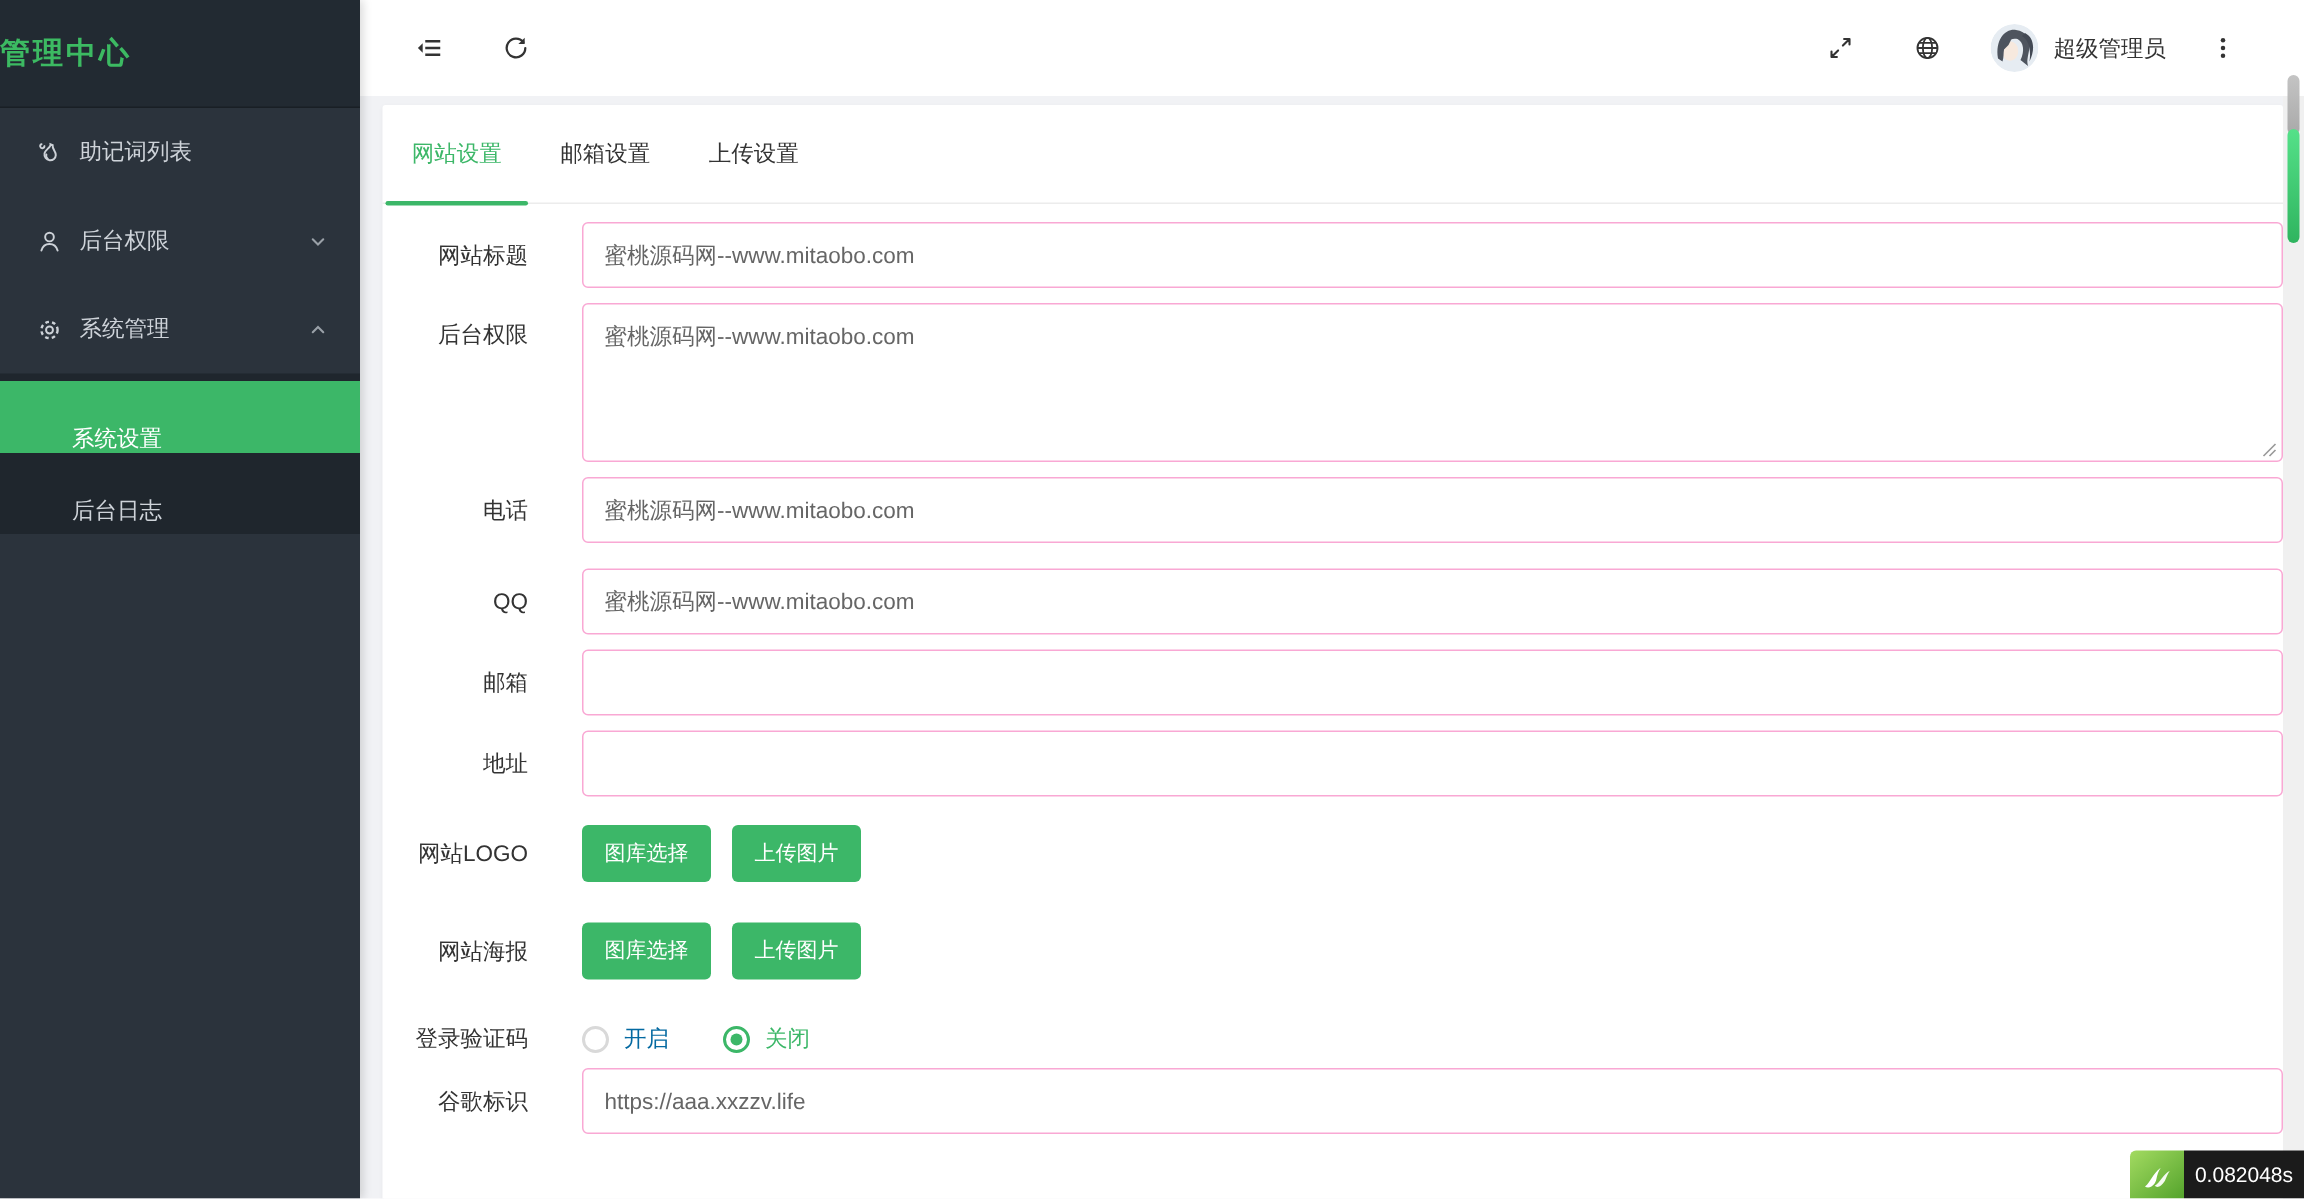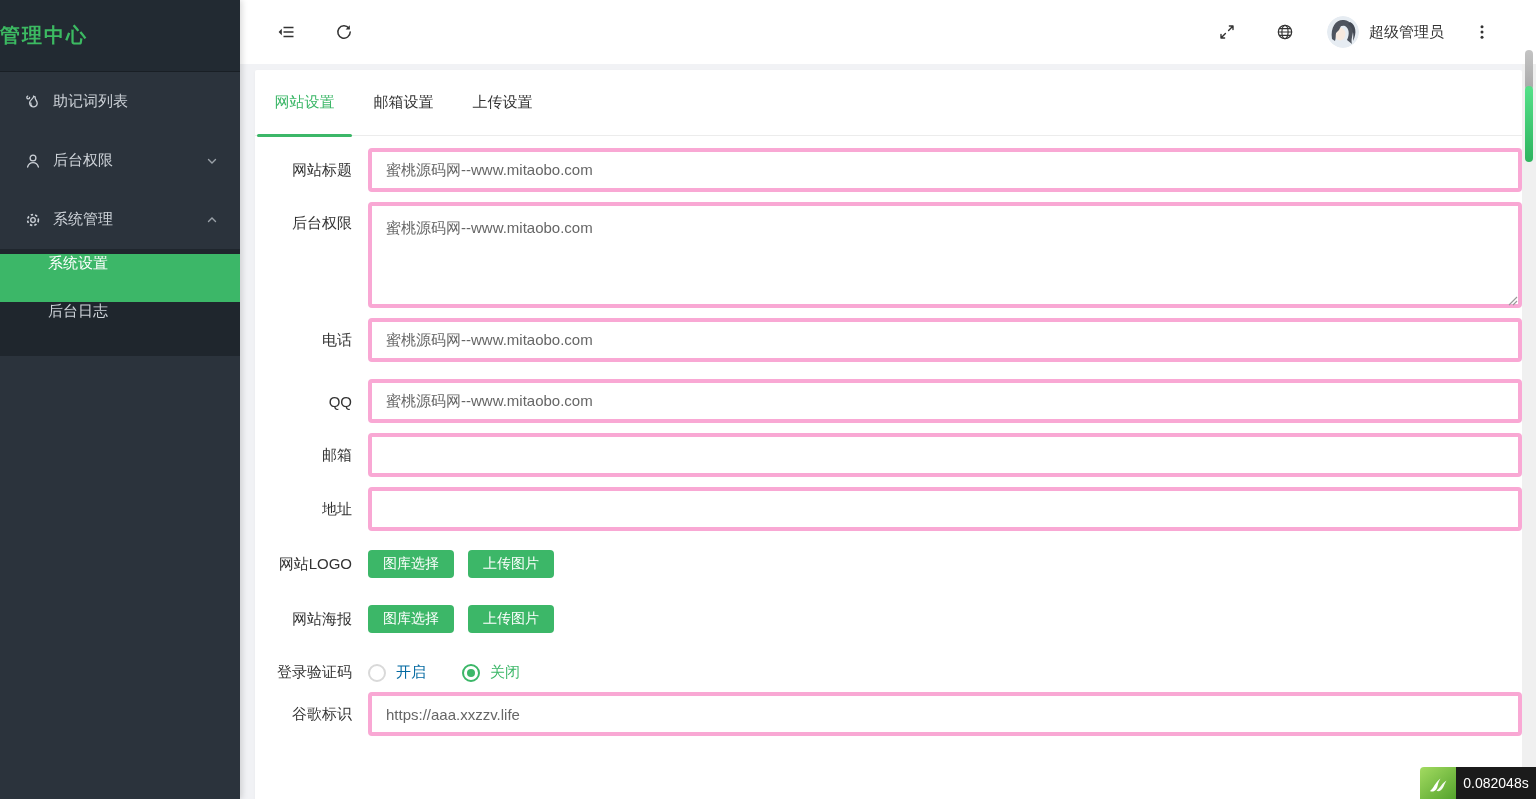--- a/index.html
+++ b/index.html
@@ -10,59 +10,59 @@
   }
   
   .sidebar { position:absolute; left:0; top:0; width:240px; height:799px; background:#2b333c; z-index:10; box-shadow:2px 0 6px rgba(0,0,0,.15); }
   .sidebar-header { height:72px; background:#222a32; display:flex; align-items:center; justify-content:flex-start; border-bottom:1px solid rgba(0,0,0,.25); }
   .sidebar-title { color:#3cba62; font-size:20px; font-weight:bold; letter-spacing:2px; }
   .menu-item { height:59px; display:flex; align-items:center; padding:0 22px 0 24px; color:#ced3d9; font-size:15px; cursor:pointer; }
   .menu-item .mi-icon { width:18px; height:18px; margin-right:11px; display:flex; align-items:center; }
   .menu-item .mi-label { flex:1; }
   .menu-item .mi-chev { display:flex; }
   .submenu { background:#1f262d; padding:5px 0 6px 0; }
-  .submenu-item { height:48px; display:flex; align-items:flex-start; padding-left:48px; color:#ced3d9; font-size:15px; cursor:pointer; }
+  .submenu-item { height:48px; display:flex; align-items:flex-end; padding-left:48px; color:#ced3d9; font-size:15px; cursor:pointer; }
   .submenu-item.active { background:#3cb768; color:#fff; }
   
   .topbar { position:absolute; left:240px; top:0; right:0; height:64px; background:#fff; display:flex; align-items:center; z-index:5; }
   .tb-icon { width:40px; height:40px; display:flex; align-items:center; justify-content:center; cursor:pointer; }
   .tb-left { display:flex; margin-left:26px; gap:18px; }
   .tb-right { display:flex; align-items:center; margin-left:auto; margin-right:34px; }
   .tb-right .tb-icon { margin-left:18px; }
   .avatar { width:32px; height:32px; border-radius:50%; overflow:hidden; margin:0 10px 0 22px; cursor:pointer; flex:none; }
   .username { font-size:15px; color:#333; cursor:pointer; }
   .dots-btn { margin-left:28px; }
   
   .card { position:absolute; left:255px; top:70px; right:14px; height:780px; background:#fff; border-radius:2px; box-shadow:0 1px 3px rgba(0,0,0,.04); }
   .tabs { display:flex; height:66px; border-bottom:1px solid #ececec; }
   .tab { width:99px; display:flex; align-items:center; justify-content:center; font-size:15px; color:#333; cursor:pointer; position:relative; }
   .tab.active { color:#3cb768; }
   .tab.active:after { content:""; position:absolute; left:2px; right:2px; bottom:-2px; height:3px; background:#3cb768; border-radius:2px; }
   
   .form { padding:0 0 20px 0; }
-  .row { display:flex; align-items:center; margin-top:10px; }
+  .row { display:flex; align-items:center; margin-top:10px;gap:20px; }
   .form .row:nth-child(1) { margin-top:12px; }
   .form .row:nth-child(4) { margin-top:17px; }
   .row.type-textarea { align-items:flex-start; }
   .row.type-buttons { margin-top:19px; }
   .row.type-buttons + .row.type-buttons { margin-top:27px; }
   .row.type-radio { margin-top:30px; }
   .form .row:nth-child(11) { margin-top:26px; }
   .flabel { width:97px; text-align:right; font-size:15px; color:#333; flex:none; }
   .row.type-textarea .flabel { padding-top:12px; }
   .fctrl { margin-left:16px; flex:1; display:flex; align-items:center; }
   input.txt, textarea.txt {
-    width:100%; height:44px; border:4px solid #f9a8d4; border-radius:4px;
+    width:100%; height:44px; border:1px solid #f9a8d4; border-radius:4px;
     padding:0 14px; font-size:15px; color:#666; outline:none; background:#fff;
     font-family:"Liberation Sans", sans-serif; display:block;
   }
   textarea.txt { height:106px; padding:11px 14px; resize:none; line-height:1.45; }
   .ta-wrap { position:relative; flex:1; }
   .ta-handle { position:absolute; right:4px; bottom:6px; width:10px; height:10px; pointer-events:none; }
-  .btn { height:28px; padding:0 15px; background:#3cb768; color:#fff; font-size:14px; border:none; border-radius:4px; margin-right:14px; cursor:pointer; font-family:Liberation Serif, serif; }
+  .btn { height:38px; padding:0 15px; background:#3cb768; color:#fff; font-size:14px; border:none; border-radius:4px; margin-right:14px; cursor:pointer; font-family:Liberation Serif, serif; }
   .radio-opt { display:flex; align-items:center; margin-right:36px; cursor:pointer; }
   .radio-circle { width:18px; height:18px; border:2px solid #d9d9d9; border-radius:50%; margin-right:10px; background:#fff; display:flex; align-items:center; justify-content:center; flex:none; }
   .radio-opt.checked .radio-circle { border-color:#3cb768; }
   .radio-dot { width:8px; height:8px; border-radius:50%; background:transparent; }
   .radio-opt.checked .radio-dot { background:#3cb768; }
   .radio-label { font-size:15px; color:#0369a1; }
   .radio-opt.checked .radio-label { color:#3cb768; }
   
   .scroll-track { position:absolute; right:0; top:64px; bottom:0; width:14px; background:#f0f0f0; z-index:20; }
   .thumb-gray  { position:absolute; right:3px; top:50px; width:8px; height:40px; background:linear-gradient(#c4c4c4,#a9a9a9); border-radius:4px; z-index:21; cursor:pointer; }

